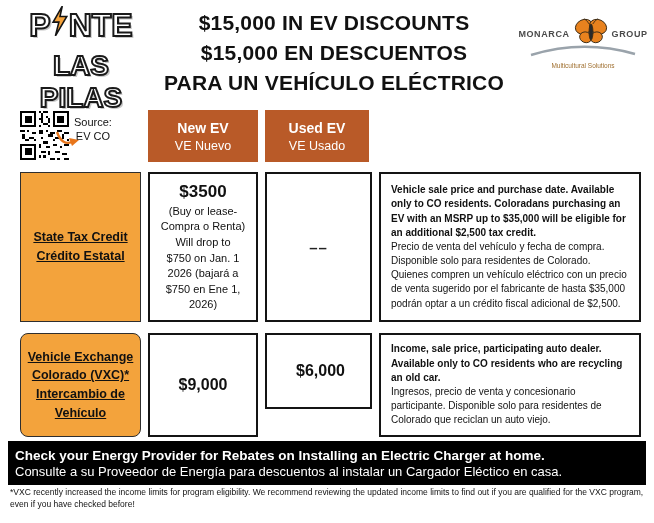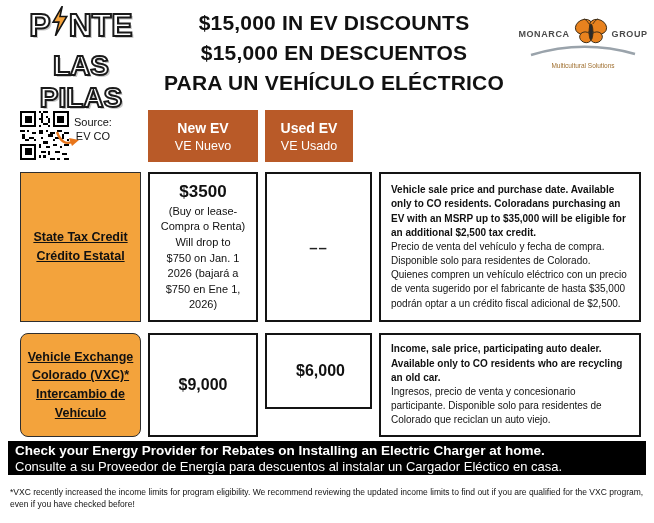--- a/index.html
+++ b/index.html
@@ -52,21 +52,21 @@
   .sub    { font-size:11px; line-height:1.35; white-space:pre-line; margin-top:2px; }
   .note   { font-size:11px; font-weight:400; line-height:1.4; white-space:pre-line; margin-top:2px; }
   .dash   { font-size:15px; font-weight:700; letter-spacing:1px; color:#222; }
   .amount-big { font-size:16px; font-weight:700; }
 
   .qual-cell { align-items:flex-start; text-align:left; padding:16px 10px; justify-content:center; }
   .qual-en { font-size:10px; font-weight:700; line-height:1.42; }
   .qual-es { font-size:10px; font-weight:400; line-height:1.42; }
 
   
-  .banner { left:8px; top:441px; width:638px; height:34px; background:#000; color:#fff;
+  .banner { left:8px; top:441px; width:638px; height:44px; background:#000; color:#fff;
             padding:3px 7px; display:flex; flex-direction:column; justify-content:center; }
   .banner-l1 { font-size:13.5px; font-weight:700; }
   .banner-l2 { font-size:13px; font-weight:400; margin-top:1px; }
   .footnote { left:10px; top:486px; width:634px; font-size:8.5px; line-height:1.45; color:#111; }
 </style>
 </head>
 <body>
 
 <div class="page">
 
@@ -185,21 +185,21 @@
     <svg width="26" height="22" viewBox="0 0 26 22">
       <path d="M3,3 Q8,17 18,13" fill="none" stroke="#E8751A" stroke-width="2.4"></path>
       <polygon points="25,11 15,9 18,17" fill="#E8751A"></polygon>
     </svg>
   </div>
 
   <div class="abs th" style="left:148px; top:110px; width:110px; height:52px;">
     <div class="th-en">New EV</div>
     <div class="th-es">VE Nuevo</div>
   </div>
-  <div class="abs th" style="left:265px; top:110px; width:88px; height:52px;">
+  <div class="abs th" style="left:265px; top:110px; width:104px; height:52px;">
     <div class="th-en">Used EV</div>
     <div class="th-es">VE Usado</div>
   </div>
 
   <div class="abs label-cell" style="left:20px; top:172px; width:121px; height:150px;">
     <div class="label-text">State Tax Credit</div>
     <div class="label-text">Crédito Estatal</div>
   </div>
   <div class="abs cell" style="left:148px; top:172px; width:110px; height:150px;">
     <div class="amount">$3500</div>

